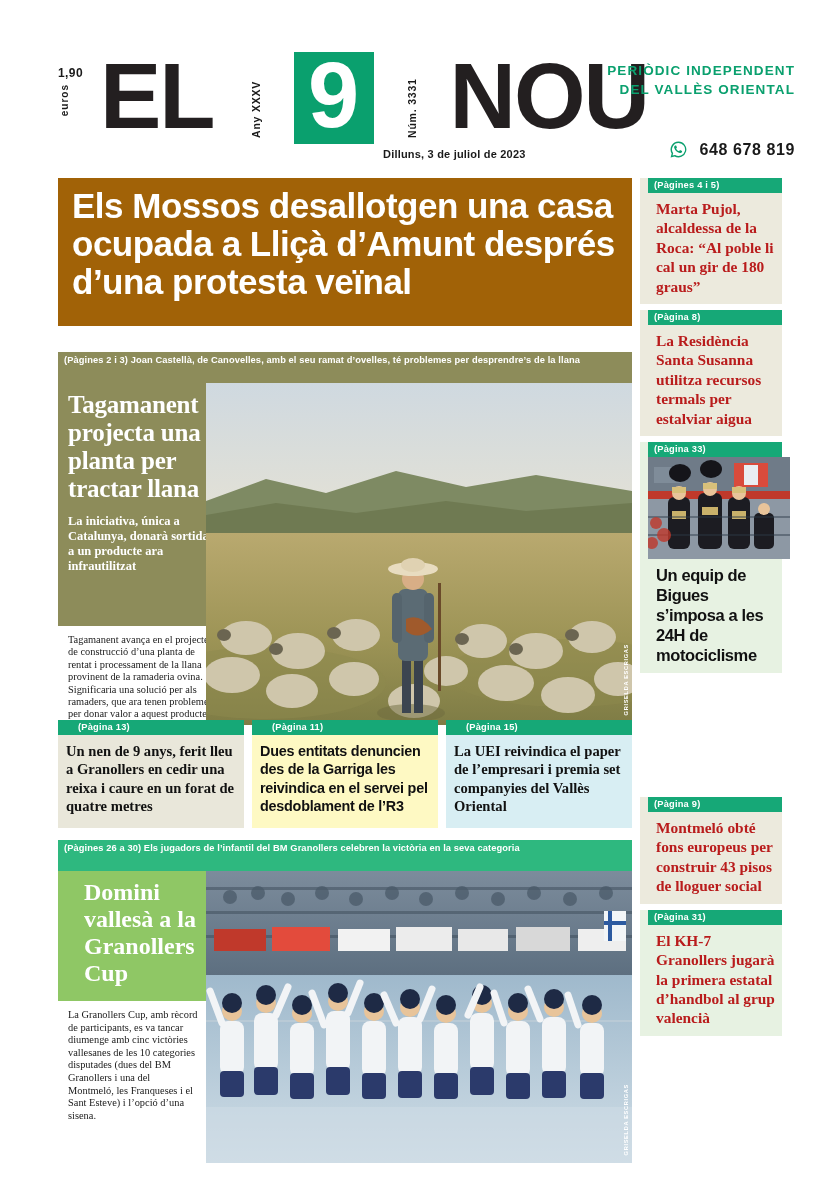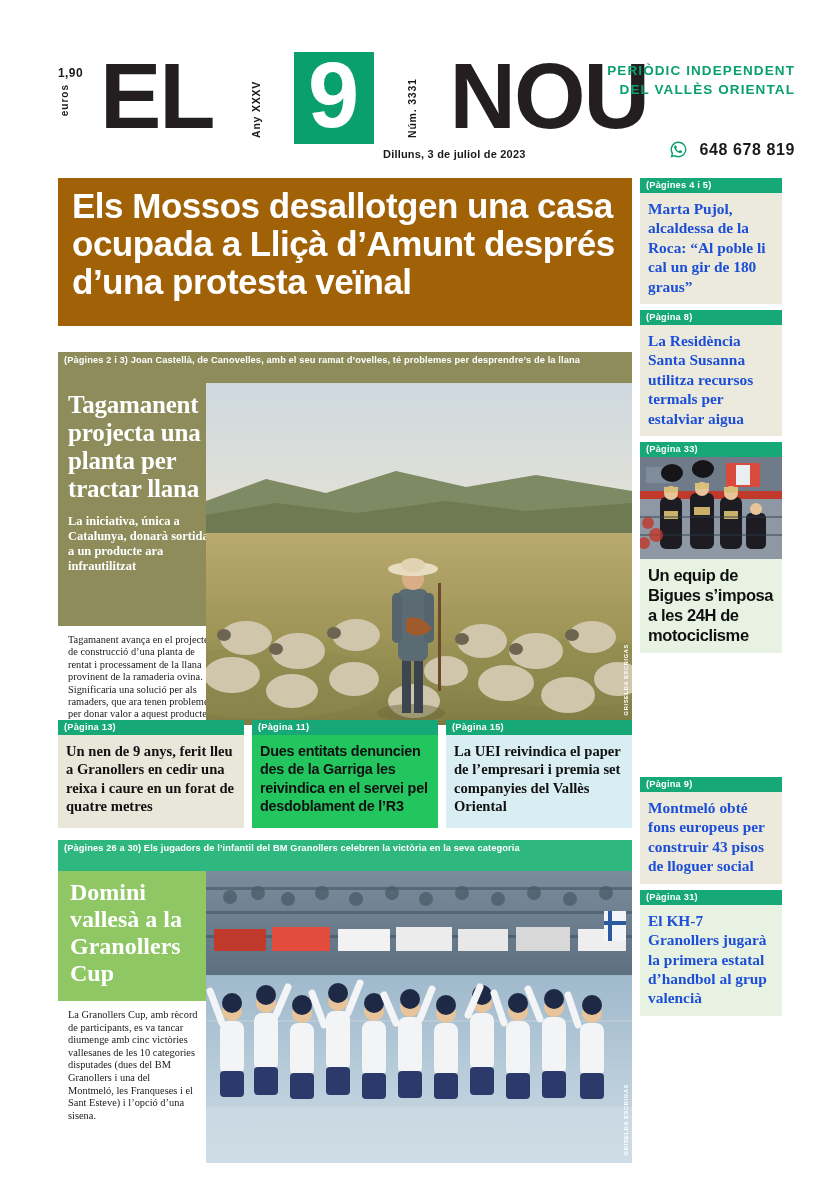--- a/index.html
+++ b/index.html
@@ -104,58 +104,58 @@
     position: absolute; writing-mode: vertical-rl; transform: rotate(180deg);
     font-size: 5.6px; font-weight: bold; color: #ffffff;
     letter-spacing: .7px; white-space: nowrap;
   }
 
   
   .briefs { position: absolute; left: 58px; top: 720px; width: 574px; height: 108px; display: flex; gap: 8px; }
   .brief { width: 186px; height: 108px; }
   .brief-tag {
     background: #16a877; color: #fff; font-size: 9.3px; font-weight: bold;
-    line-height: 15px; height: 15px; padding-left: 6px; letter-spacing: .2px;
+    line-height: 15px; height: 15px; padding-left: 20px; letter-spacing: .2px;
   }
   .brief-body { padding: 7px 7px 0 8px; height: 93px; }
   .brief-head-serif {
     font-family: "Liberation Serif", serif; font-weight: bold;
     font-size: 14.6px; line-height: 18.4px; color: #111;
   }
   .brief-head-sans {
     font-family: "Liberation Sans", sans-serif; font-weight: bold;
     font-size: 14.4px; line-height: 18.4px; color: #111; letter-spacing: -.25px;
   }
 
   
   .sport { position: absolute; left: 58px; top: 840px; width: 574px; height: 308px; }
   .sport-body { position: relative; height: 292px; }
   .sport-left { position: absolute; left: 0; top: 0; width: 148px; height: 292px; }
-  .sport-head { background: #8fc765; color: #fff; padding: 8px 8px 10px 12px; height: 130px; }
+  .sport-head { background: #8fc765; color: #fff; padding: 8px 8px 10px 26px; height: 130px; }
   .sport-title {
     font-family: "Liberation Serif", serif; font-weight: bold;
     font-size: 24px; line-height: 27px;
   }
   .sport-text {
     background: #fff; color: #1a1a1a; padding: 8px 8px 0 10px;
     font-family: "Liberation Serif", serif; font-size: 10.4px; line-height: 12.6px;
   }
   .sport-photo { position: absolute; left: 148px; top: 0; width: 426px; height: 292px; overflow: hidden; }
 
   
   .rail { position: absolute; left: 640px; top: 178px; width: 142px; }
-  .rail-item { margin-bottom: 6px; }
+  .rail-item { margin-bottom: 6px; padding-left: 8px; }
   .rail-tag {
     background: #16a877; color: #fff; font-size: 9.3px; font-weight: bold;
     line-height: 15px; height: 15px; padding-left: 6px; letter-spacing: .2px;
   }
   .rail-body { padding: 6px 7px 8px 8px; }
   .rail-serif {
     font-family: "Liberation Serif", serif; font-weight: bold;
-    font-size: 15.4px; line-height: 19.4px; color: #1d4ed8;
+    font-size: 15.4px; line-height: 19.4px; color: #b91c1c;
   }
   .rail-sans {
     font-family: "Liberation Sans", sans-serif; font-weight: bold;
     font-size: 16.5px; line-height: 20px; color: #111; letter-spacing: -.4px;
   }
   .rail-photo { width: 142px; height: 102px; overflow: hidden; position: relative; }
 
   
   .ph { position: absolute; inset: 0; }
 </style>
@@ -271,21 +271,21 @@
     </div>
   </div>
 
   <div class="briefs">
     <div class="brief" style="background:#e9e7da">
       <div class="brief-tag">(Pàgina 13)</div>
       <div class="brief-body">
         <div class="brief-head-serif">Un nen de 9 anys, ferit lleu a Granollers en cedir una reixa i caure en un forat de quatre metres</div>
       </div>
     </div>
-    <div class="brief" style="background:#22c55e">
+    <div class="brief" style="background:#fef9c3">
       <div class="brief-tag">(Pàgina 11)</div>
       <div class="brief-body">
         <div class="brief-head-sans">Dues entitats denuncien des de la Garriga les reivindica en el servei pel desdoblament de l’R3</div>
       </div>
     </div>
     <div class="brief" style="background:#d8eef3">
       <div class="brief-tag">(Pàgina 15)</div>
       <div class="brief-body">
         <div class="brief-head-serif">La UEI reivindica el paper de l’empresari i premia set companyies del Vallès Oriental</div>
       </div>

